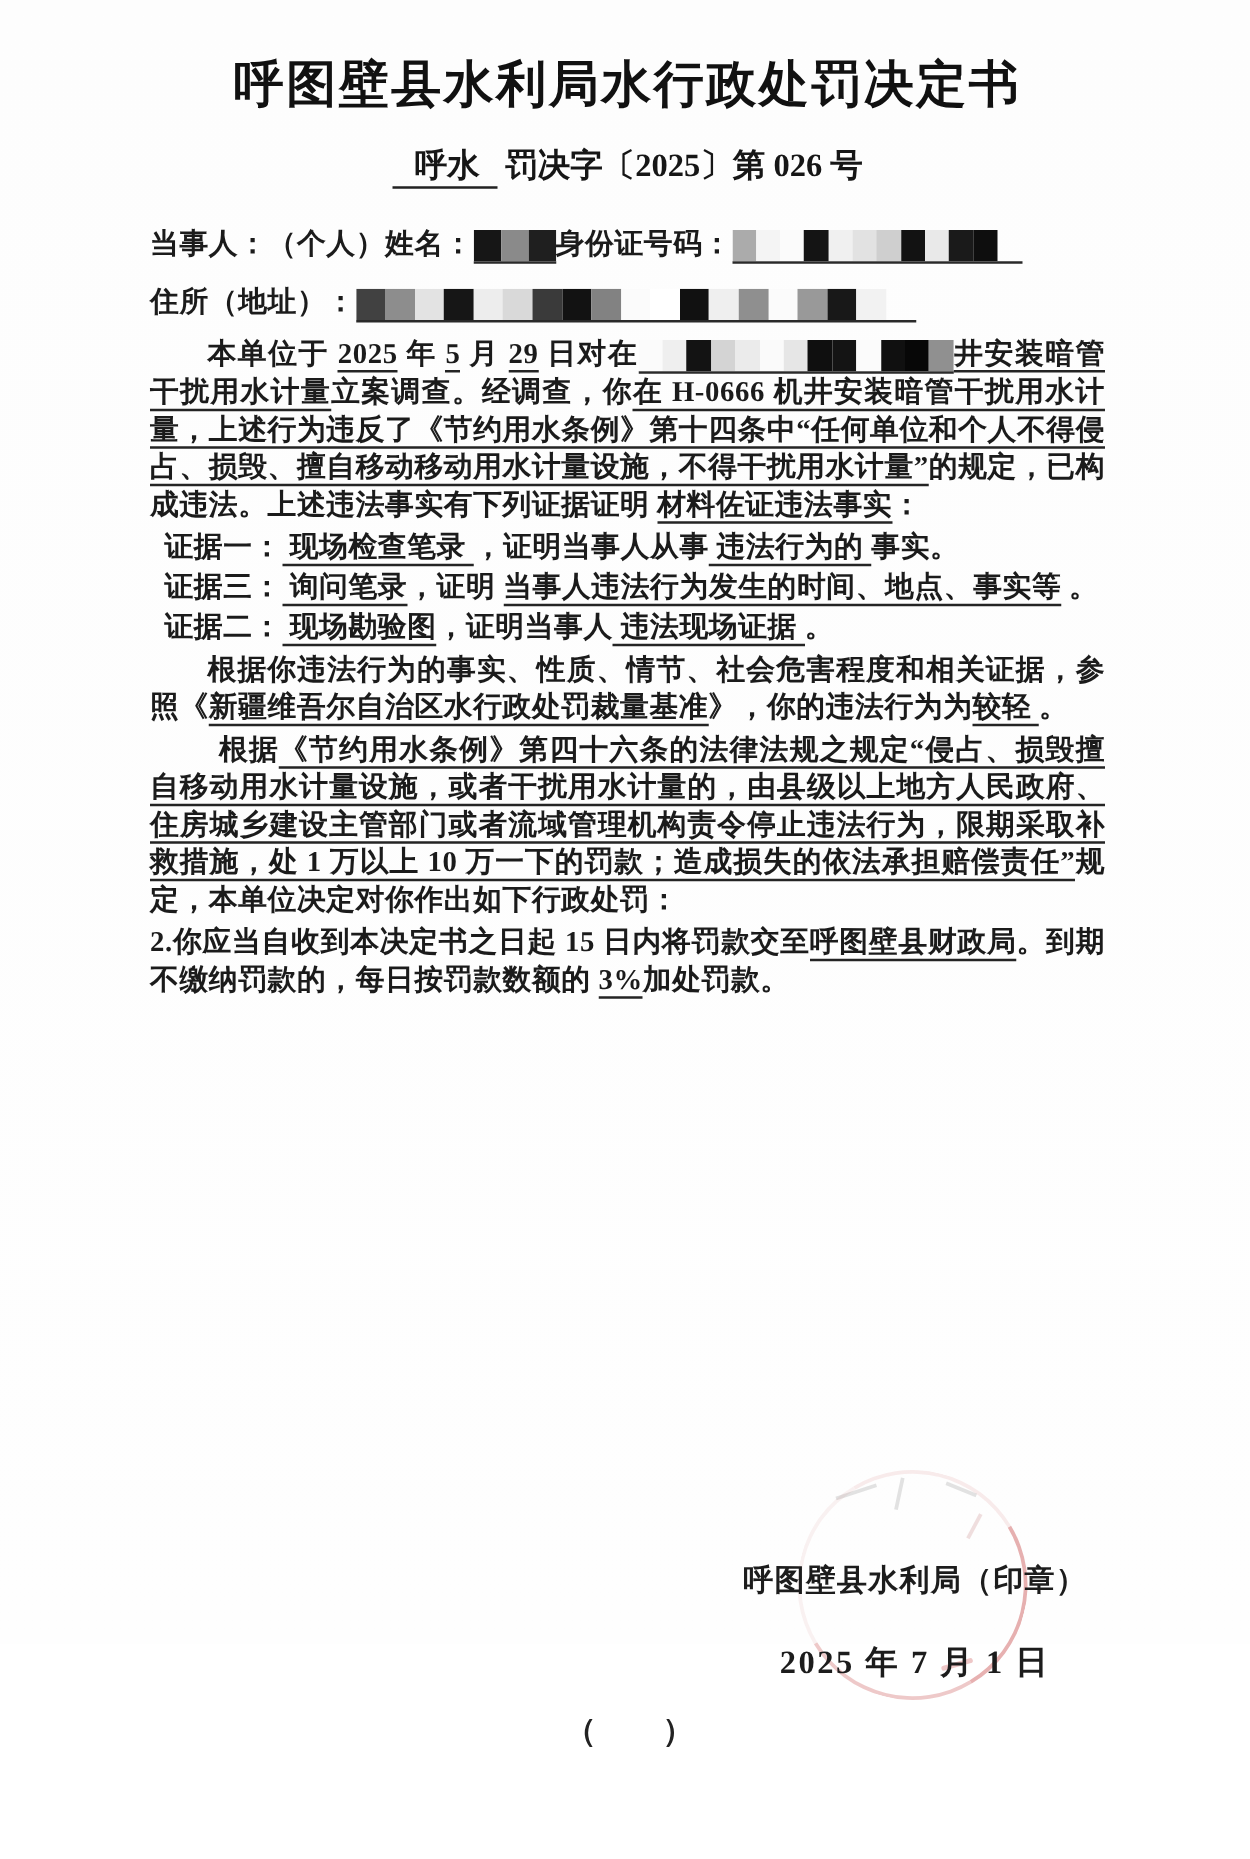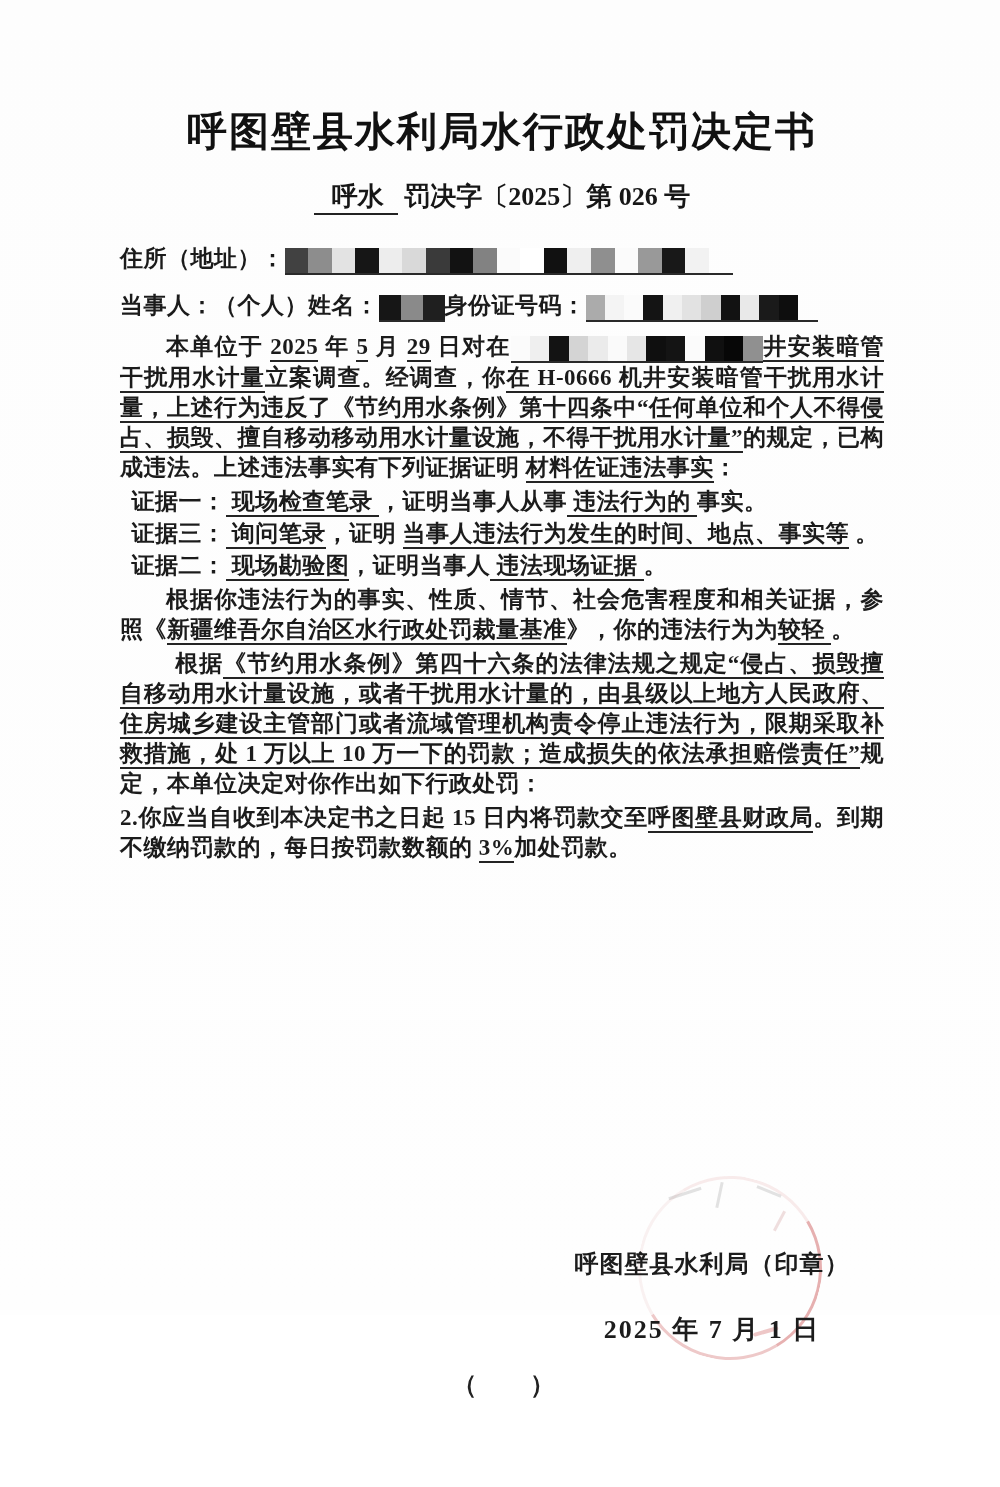--- a/index.html
+++ b/index.html
@@ -7,21 +7,21 @@
   body {
     width: 1000px; height: 1487px;
     overflow: hidden; position: relative;
     font-family: "Liberation Serif", "DejaVu Serif", serif;
     color: #1c1c1c;
   }
   .page {
     width: 1000px; height: 1315px;
     position: relative;
     background: linear-gradient(180deg, #fdfdfd 0%, #fefefe 100%);
-    padding: 104px 116px 0 120px;
+    padding: 40px 116px 0 120px;
   }
   
   .title {
     text-align: center;
     font-size: 40px;
     font-weight: 800;
     letter-spacing: 2px;
     color: #111;
   }
   .doc-no {
@@ -59,21 +59,21 @@
     display: inline-flex;
     height: 27px;
     vertical-align: -7px;
     overflow: hidden;
   }
   .redact i { flex: 1 0 auto; display: block; height: 100%; }
   .redact.redact-u { border-bottom: 2px solid #2a2a2a; }
   
   .sig-block {
     position: absolute;
-    left: 572px; top: 1248px;
+    left: 592px; top: 1248px;
     width: 280px;
     text-align: center;
   }
   .sig-org {
     font-size: 24px; font-weight: 600;
     letter-spacing: 1px; white-space: nowrap;
   }
   .sig-date {
     font-size: 26px; font-weight: 600;
     margin-top: 32px; letter-spacing: 2px;
@@ -129,57 +129,57 @@
 <div class="page">
 
   <div class="title">呼图壁县水利局水行政处罚决定书</div>
 
   <div class="doc-no">
     <span class="u-code">呼水</span>
     <span>罚决字〔2025〕第 026 号</span>
   </div>
 
   <div class="doc-body">
+      <p class="para field"><span>当事人：（个人）姓名：</span><span class="redact redact-u" style="width: 66px;">
+          <i style="background: rgb(22, 22, 22);"></i>
+          <i style="background: rgb(138, 138, 138);"></i>
+          <i style="background: rgb(31, 31, 31);"></i>
+        </span><span>身份证号码：</span><span class="redact redact-u" style="width: 232px;">
+          <i style="background: rgb(171, 171, 171);"></i>
+          <i style="background: rgb(244, 244, 244);"></i>
+          <i style="background: rgb(251, 251, 251);"></i>
+          <i style="background: rgb(20, 20, 20);"></i>
+          <i style="background: rgb(240, 240, 240);"></i>
+          <i style="background: rgb(226, 226, 226);"></i>
+          <i style="background: rgb(207, 207, 207);"></i>
+          <i style="background: rgb(18, 18, 18);"></i>
+          <i style="background: rgb(233, 233, 233);"></i>
+          <i style="background: rgb(26, 26, 26);"></i>
+          <i style="background: rgb(14, 14, 14);"></i>
+          <i style="background: transparent;"></i>
+        </span></p>
       <p class="para field"><span>住所（地址）：</span><span class="redact redact-u" style="width: 448px;">
           <i style="background: rgb(65, 65, 65);"></i>
           <i style="background: rgb(141, 141, 141);"></i>
           <i style="background: rgb(227, 227, 227);"></i>
           <i style="background: rgb(22, 22, 22);"></i>
           <i style="background: rgb(237, 237, 237);"></i>
           <i style="background: rgb(217, 217, 217);"></i>
           <i style="background: rgb(58, 58, 58);"></i>
           <i style="background: rgb(18, 18, 18);"></i>
           <i style="background: rgb(130, 130, 130);"></i>
           <i style="background: rgb(251, 251, 251);"></i>
           <i style="background: rgb(255, 255, 255);"></i>
           <i style="background: rgb(17, 17, 17);"></i>
           <i style="background: rgb(239, 239, 239);"></i>
           <i style="background: rgb(143, 143, 143);"></i>
           <i style="background: rgb(251, 251, 251);"></i>
           <i style="background: rgb(153, 153, 153);"></i>
           <i style="background: rgb(24, 24, 24);"></i>
           <i style="background: rgb(242, 242, 242);"></i>
-          <i style="background: transparent;"></i>
-        </span></p>
-      <p class="para field"><span>当事人：（个人）姓名：</span><span class="redact redact-u" style="width: 66px;">
-          <i style="background: rgb(22, 22, 22);"></i>
-          <i style="background: rgb(138, 138, 138);"></i>
-          <i style="background: rgb(31, 31, 31);"></i>
-        </span><span>身份证号码：</span><span class="redact redact-u" style="width: 232px;">
-          <i style="background: rgb(171, 171, 171);"></i>
-          <i style="background: rgb(244, 244, 244);"></i>
-          <i style="background: rgb(251, 251, 251);"></i>
-          <i style="background: rgb(20, 20, 20);"></i>
-          <i style="background: rgb(240, 240, 240);"></i>
-          <i style="background: rgb(226, 226, 226);"></i>
-          <i style="background: rgb(207, 207, 207);"></i>
-          <i style="background: rgb(18, 18, 18);"></i>
-          <i style="background: rgb(233, 233, 233);"></i>
-          <i style="background: rgb(26, 26, 26);"></i>
-          <i style="background: rgb(14, 14, 14);"></i>
           <i style="background: transparent;"></i>
         </span></p>
       <p class="para indent2 gap-top"><span>本单位于 </span><span class="u">2025</span><span> 年 </span><span class="u">5</span><span> 月 </span><span class="u">29</span><span> 日对在</span><span class="redact redact-u" style="width: 252px;">
           <i style="background: rgb(251, 251, 251);"></i>
           <i style="background: rgb(239, 239, 239);"></i>
           <i style="background: rgb(19, 19, 19);"></i>
           <i style="background: rgb(212, 212, 212);"></i>
           <i style="background: rgb(235, 235, 235);"></i>
           <i style="background: rgb(250, 250, 250);"></i>
           <i style="background: rgb(230, 230, 230);"></i>

